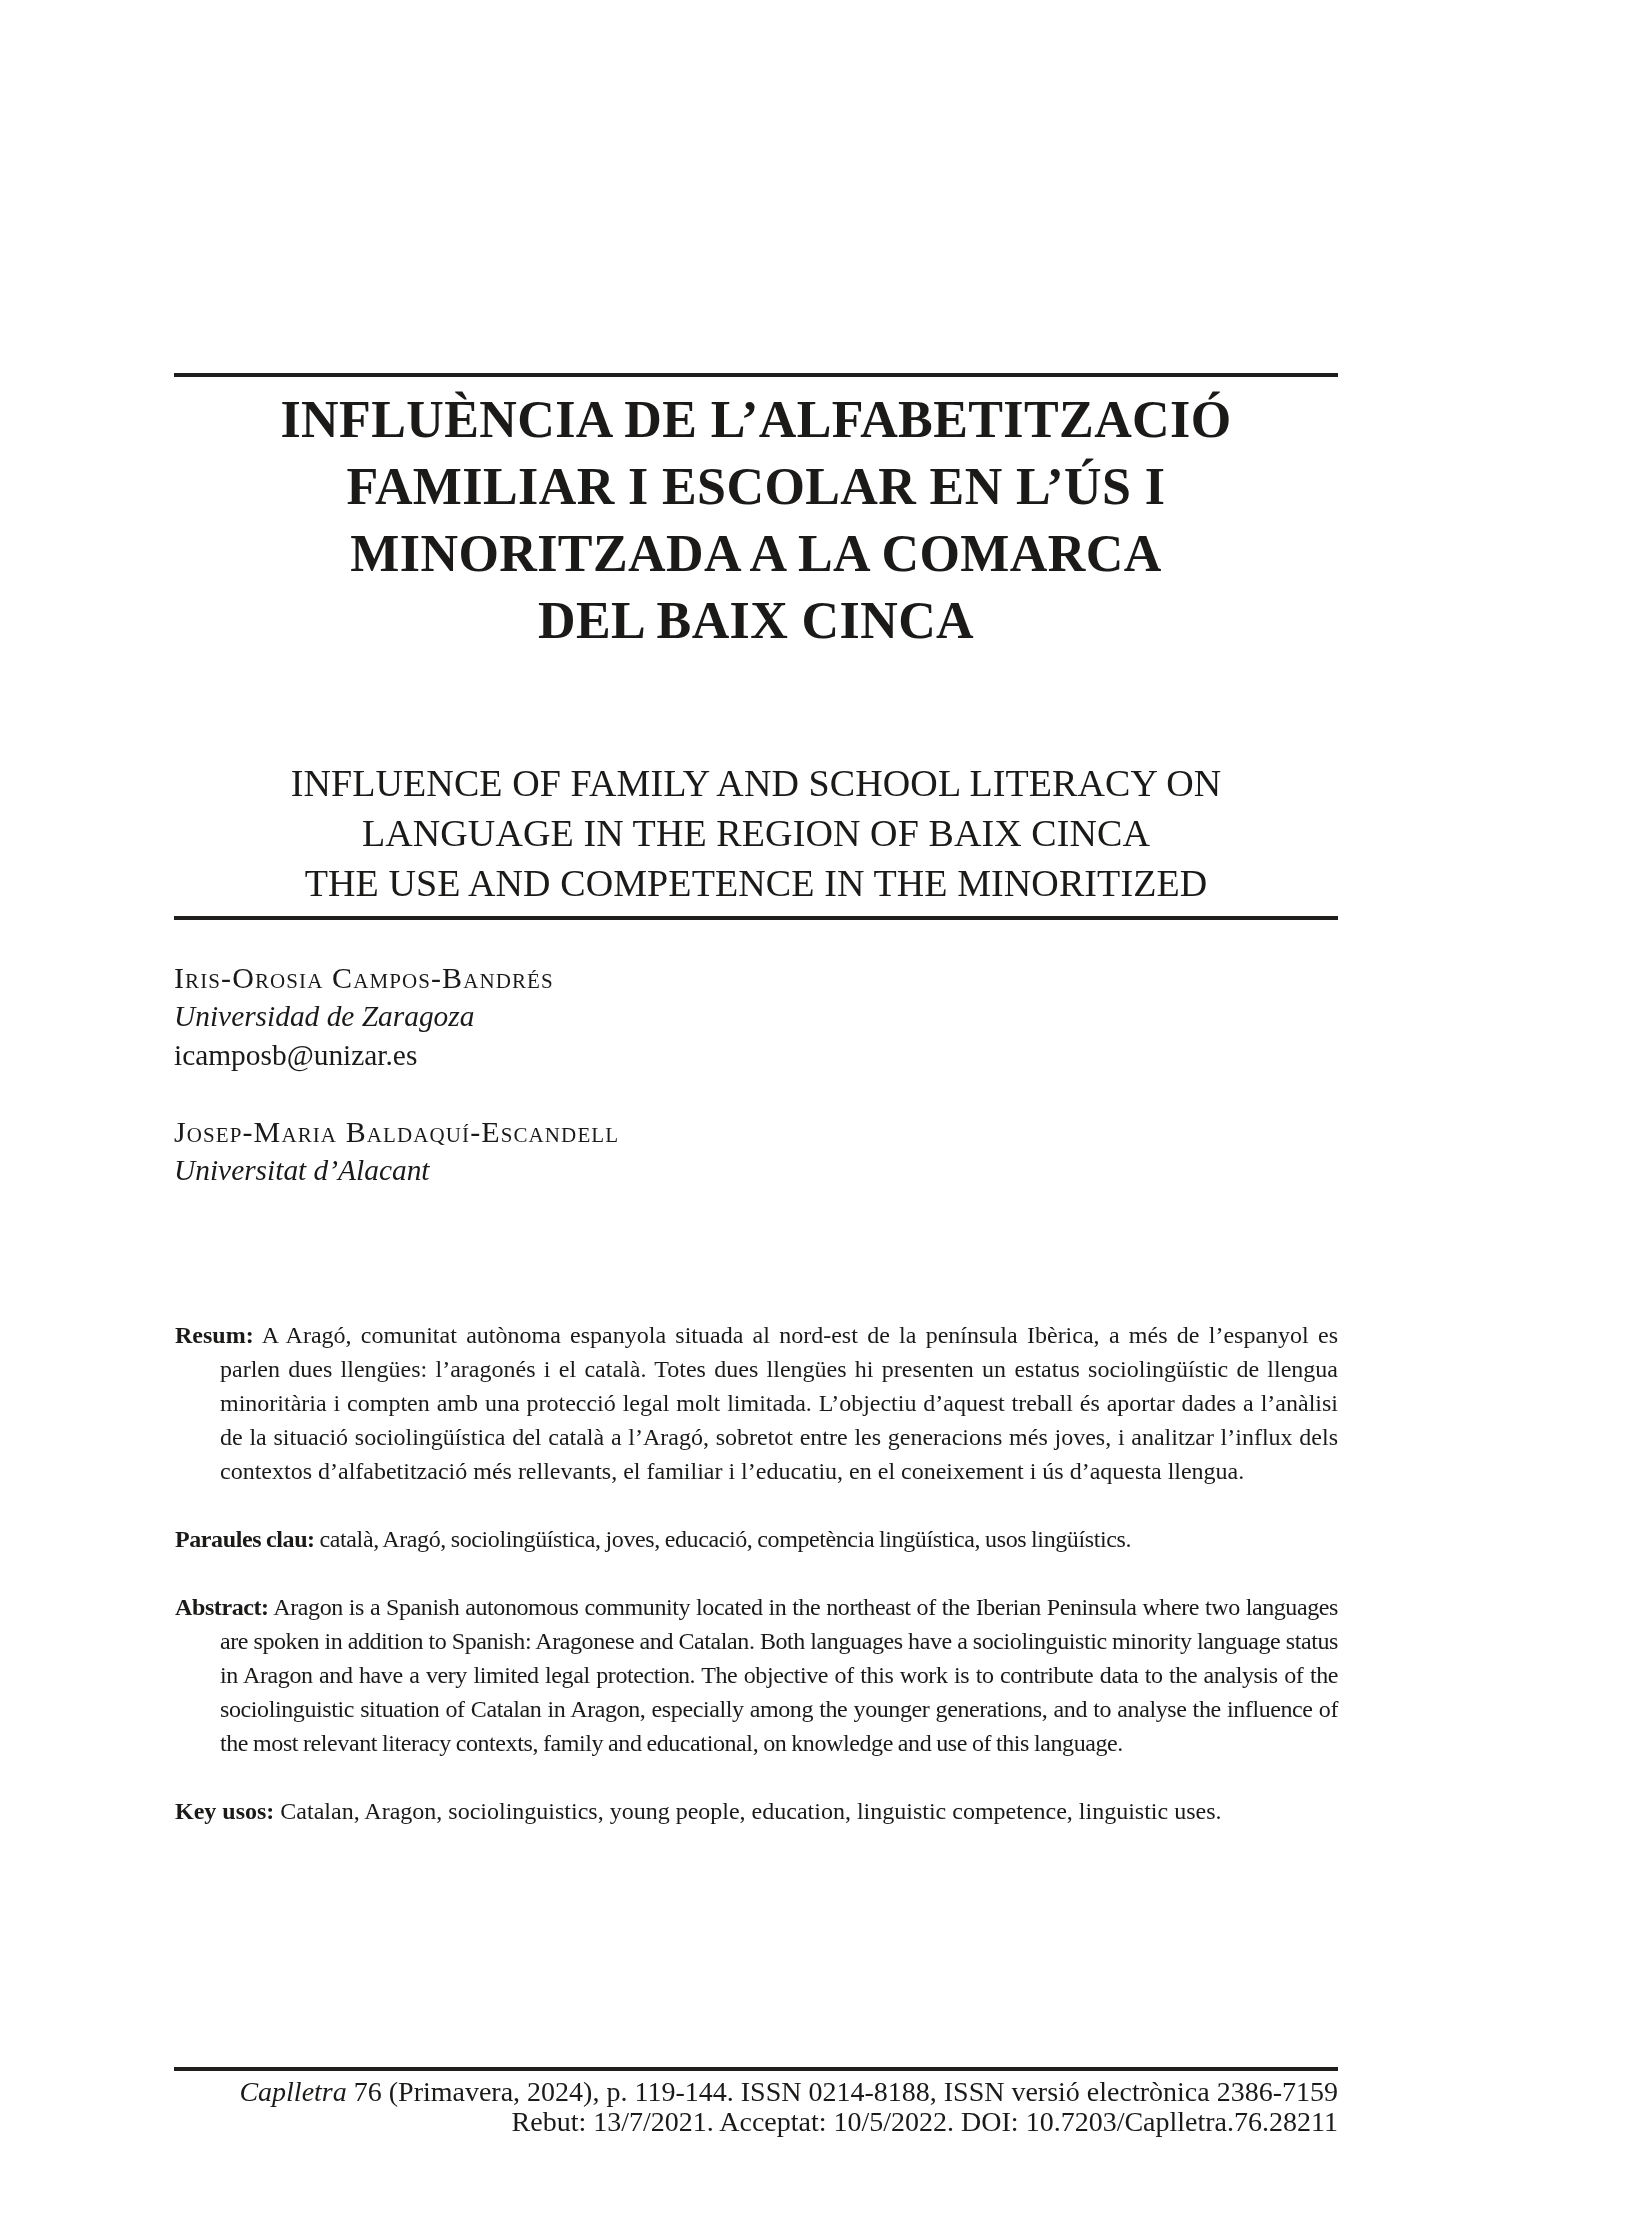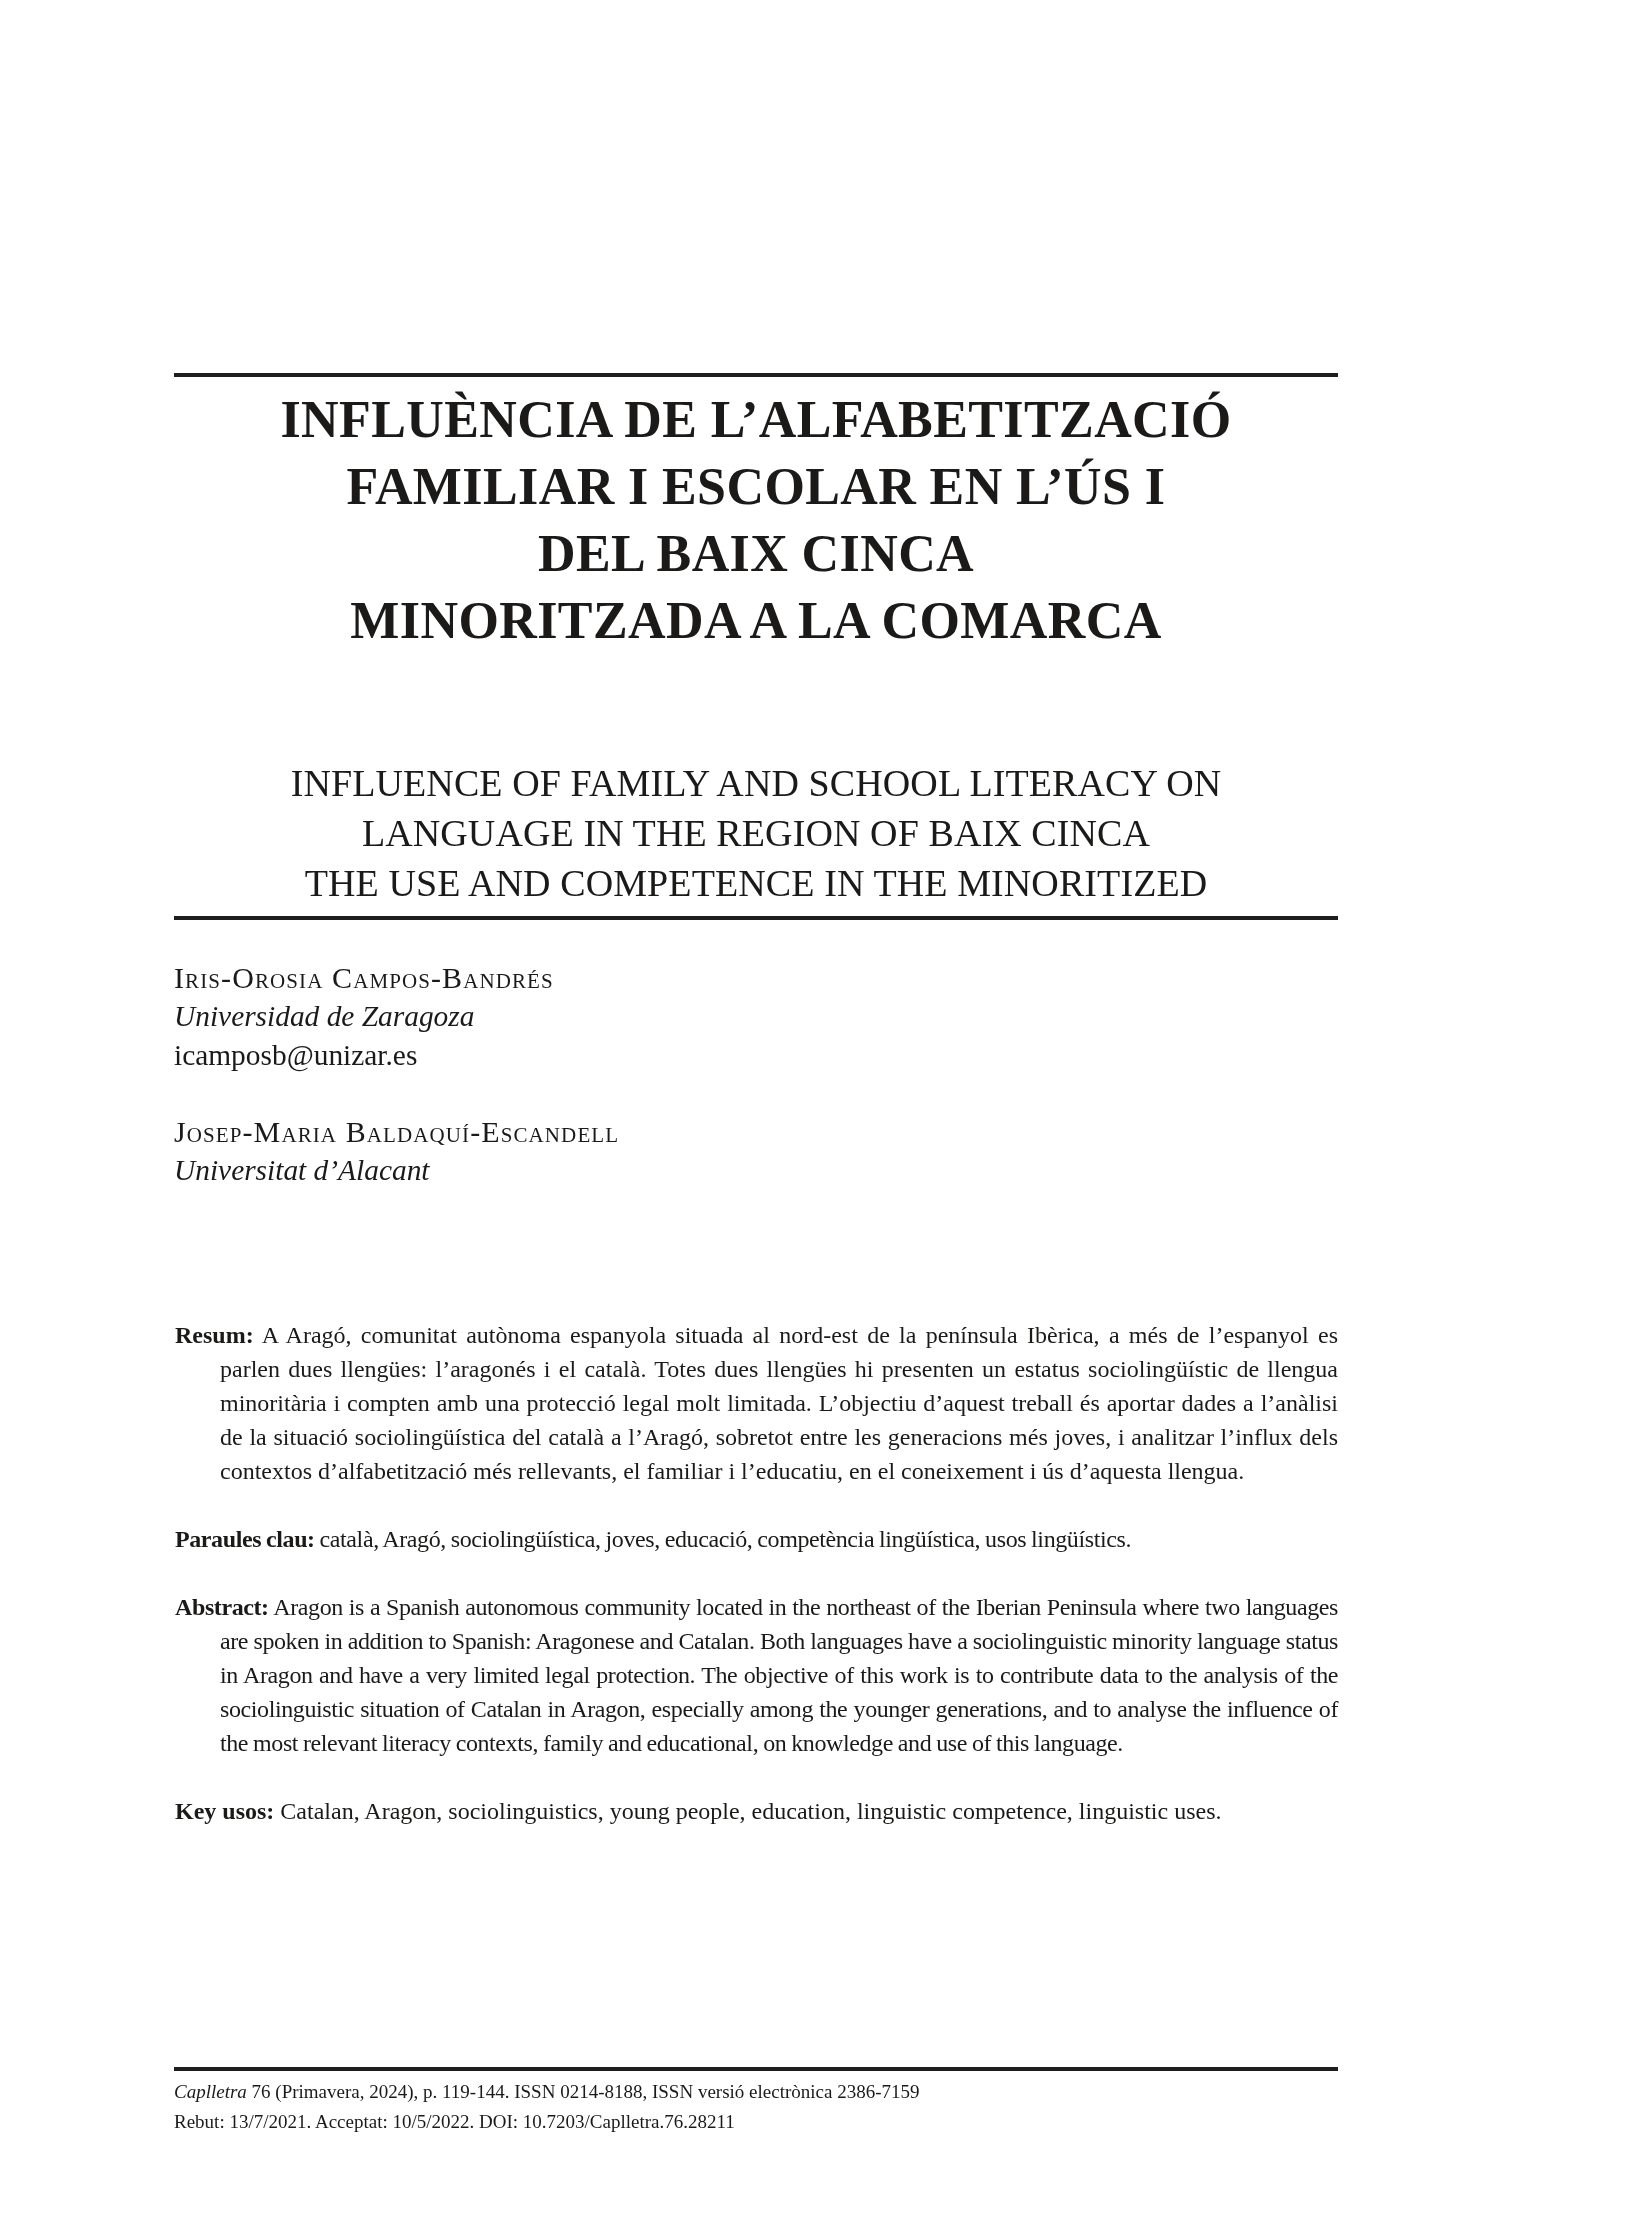--- a/index.html
+++ b/index.html
@@ -101,38 +101,39 @@
     .para.tight {
       letter-spacing: -0.4px;
       word-spacing: -0.7px;
     }
 
     .footer {
       position: absolute;
       left: 174px;
       width: 1164px;
       top: 2077px;
-      font-size: 19px;
+      text-align: right;
+      font-size: 28px;
       line-height: 30px;
     }
     .footer .journal { font-style: italic; }
     .footer span.line { display: block; }
   </style>
 </head>
 <body>
 
 <div class="page">
 
   <div class="rule top"></div>
 
   <h1 class="title-ca" style="margin:0;">
     <span>INFLUÈNCIA DE L’ALFABETITZACIÓ</span>
     <span>FAMILIAR I ESCOLAR EN L’ÚS I</span>
+    <span>MINORITZADA A LA COMARCA</span>
     <span>DEL BAIX CINCA</span>
-    <span>MINORITZADA A LA COMARCA</span>
   </h1>
 
   <h2 class="title-en" style="margin:0;">
     <span>INFLUENCE OF FAMILY AND SCHOOL LITERACY ON</span>
     <span>LANGUAGE IN THE REGION OF BAIX CINCA</span>
     <span>THE USE AND COMPETENCE IN THE MINORITIZED</span>
   </h2>
 
   <div class="rule mid"></div>
 

